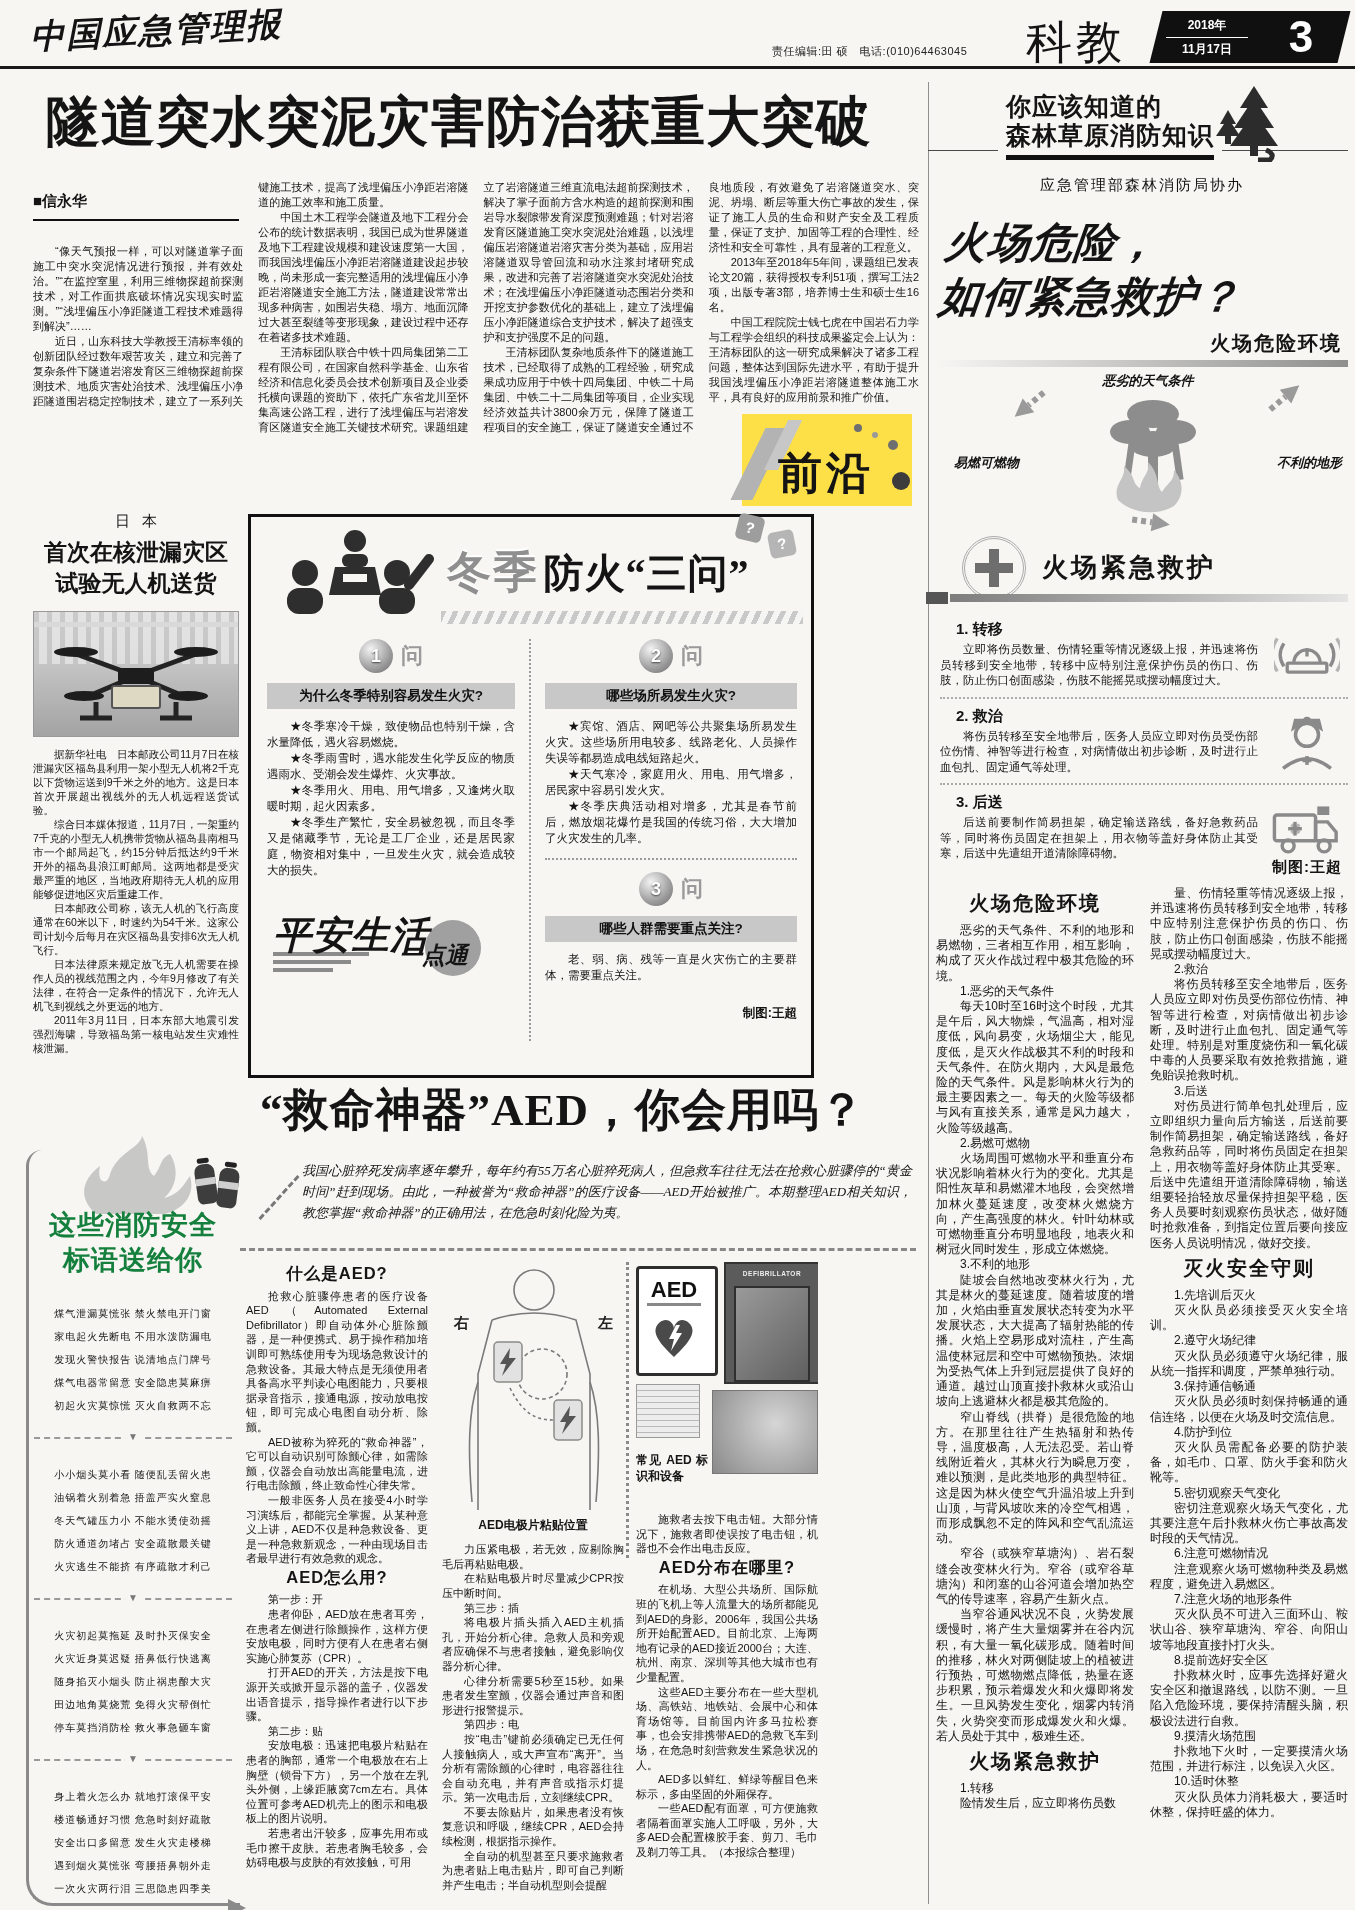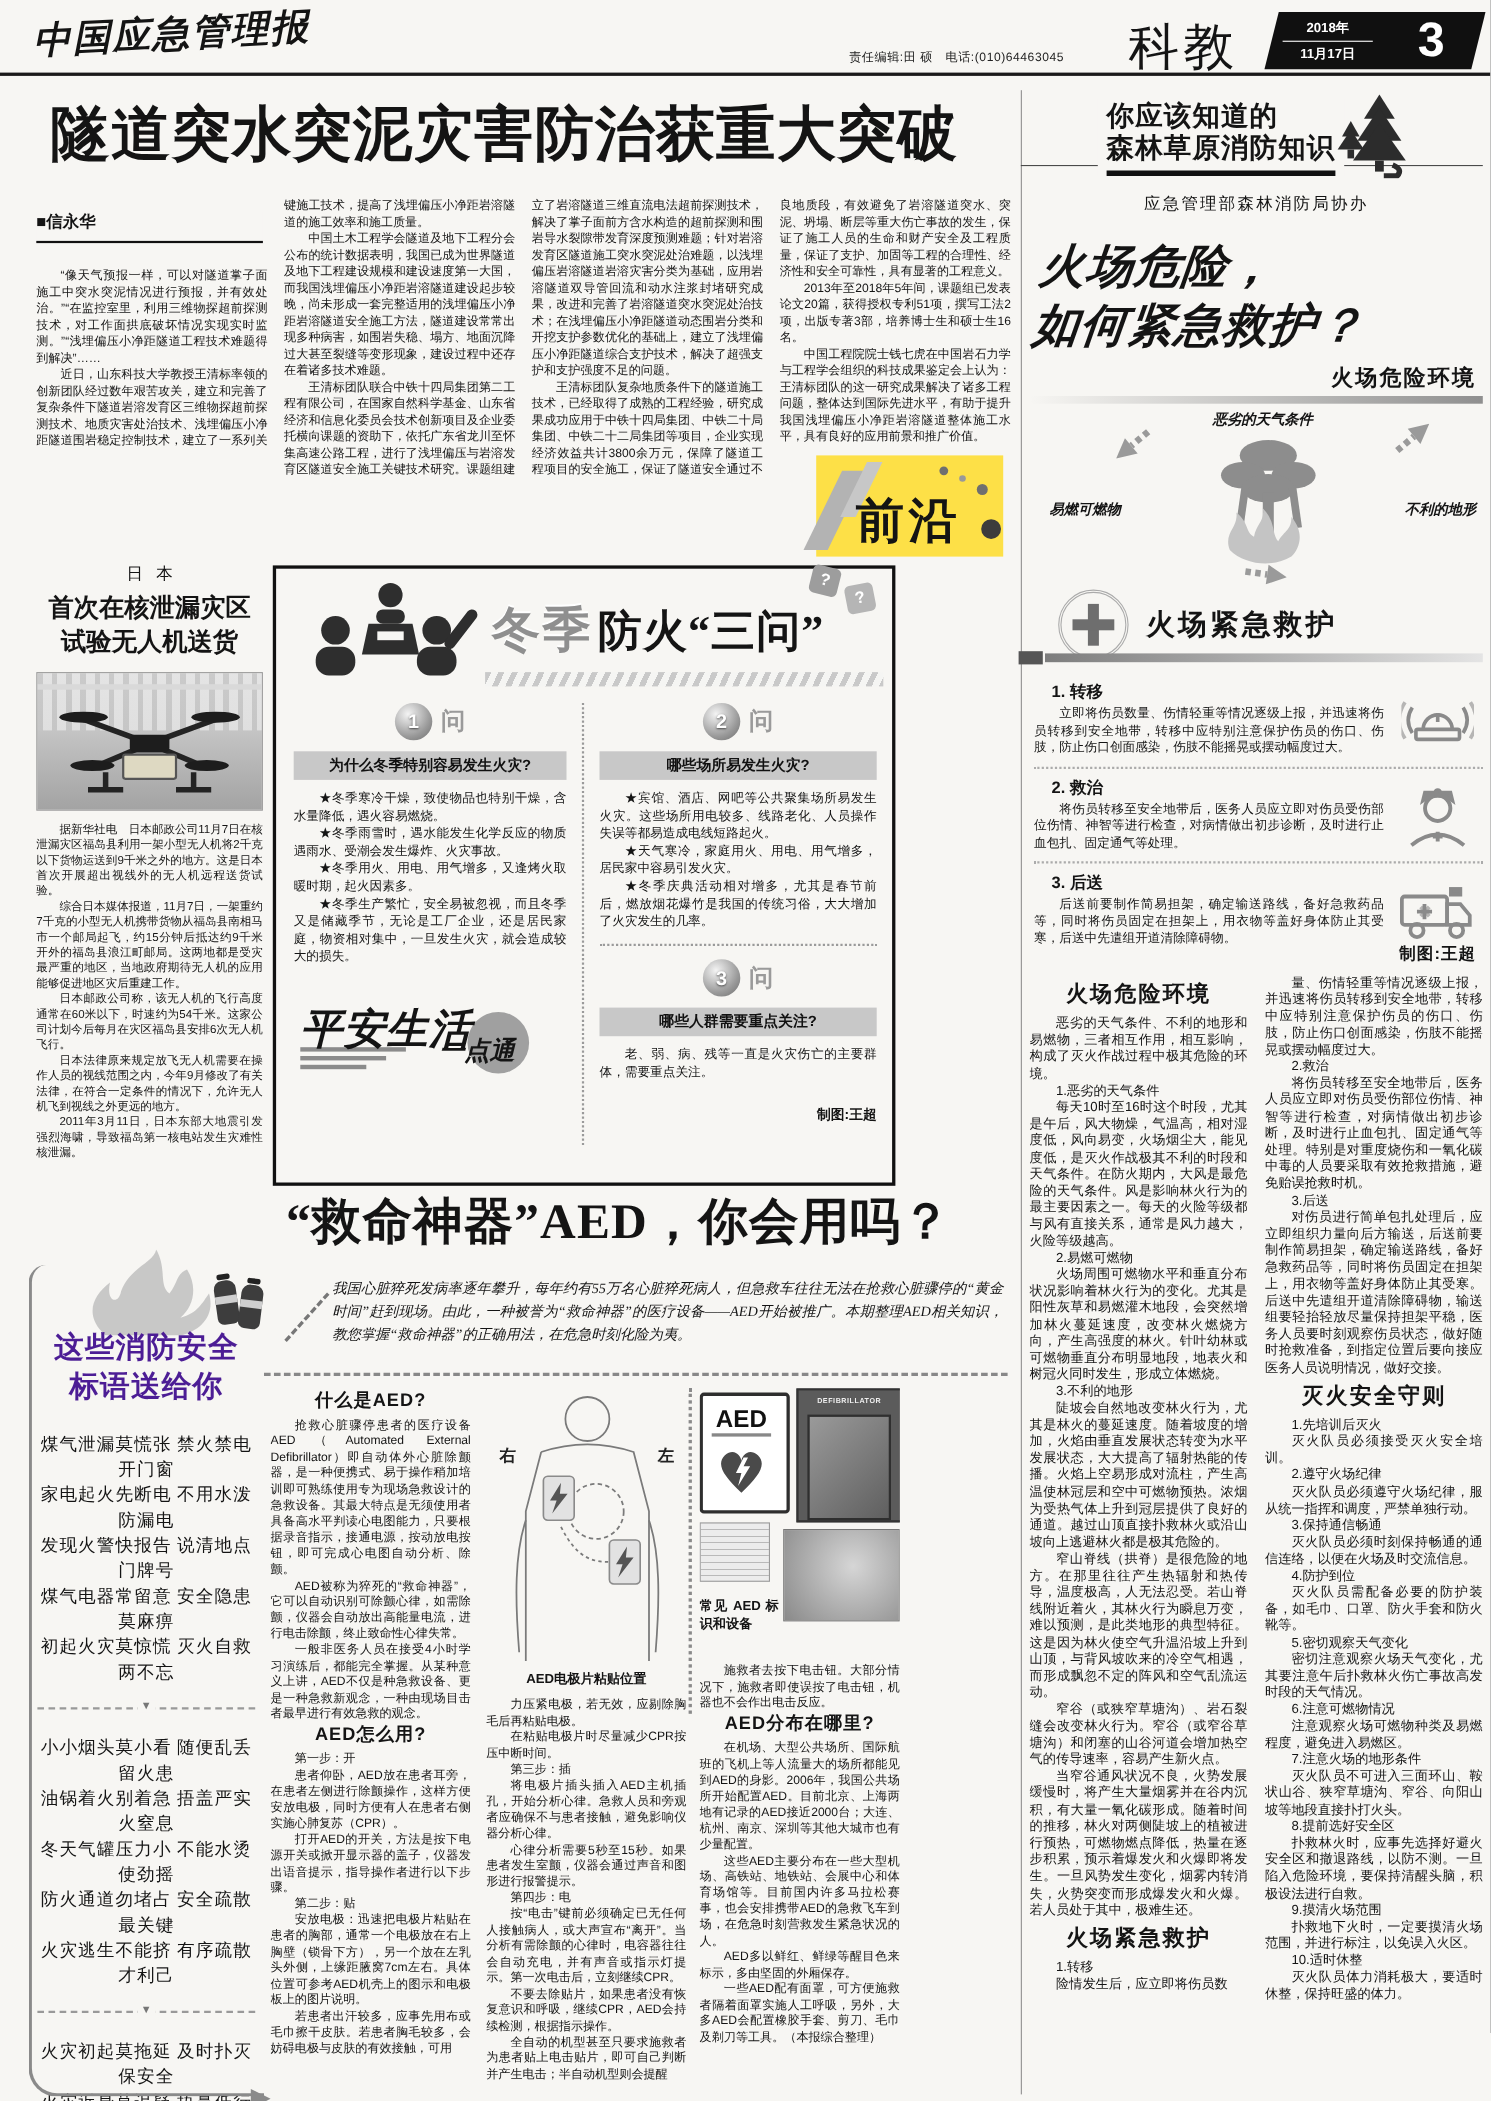--- a/index.html
+++ b/index.html
@@ -46,22 +46,22 @@
   
   .slogan-panel{left:26px;top:1150px;width:214px;height:756px;}
   .sp-border{position:absolute;inset:0;border-left:3px solid #8a8a8a;border-bottom:3px solid #8a8a8a;border-radius:16px 0 0 26px;}
   .sp-arrow{position:absolute;right:-6px;bottom:-11px;width:0;height:0;border-left:18px solid #8a8a8a;border-top:9px solid transparent;border-bottom:9px solid transparent;}
   .flame-svg{position:absolute;left:30px;top:-14px;}
   .ext{position:absolute;width:20px;height:40px;background:#3d3d3d;border-radius:8px 8px 6px 6px;}
   .ext::before{content:"";position:absolute;left:0;right:0;top:14px;height:7px;background:#cfcfcf;}
   .ext::after{content:"";position:absolute;left:4px;top:-6px;width:12px;height:5px;background:#222;border-radius:2px;}
   .ext1{right:24px;top:14px;transform:rotate(-8deg);}
   .ext2{right:2px;top:18px;transform:rotate(7deg);}
-  .slogan-title{position:relative;text-align:center;font-size:27px;font-weight:900;line-height:35px;color:#4c1d95;padding-top:58px;letter-spacing:1px;}
-  .slogan-block{margin:24px 8px 0;font-family:"Liberation Serif",serif;font-size:16px;line-height:23px;text-align:center;letter-spacing:1px;}
+  .slogan-title{position:relative;text-align:center;font-size:27px;font-weight:900;line-height:35px;color:#15803d;padding-top:58px;letter-spacing:1px;}
+  .slogan-block{margin:24px 8px 0;font-family:"Liberation Serif",serif;font-size:10px;line-height:23px;text-align:center;letter-spacing:1px;}
   .sep{margin:20px 8px 0;border-top:2px dashed #999;position:relative;height:0;}
   .sep::after{content:"▼";position:absolute;top:-8px;left:50%;transform:translateX(-50%);color:#777;font-size:10px;background:#f7f6f3;padding:0 3px;}
   
   .winter-box{left:248px;top:514px;width:560px;height:558px;border:3px solid #111;}
   .wb-people{position:absolute;left:24px;top:8px;}
   .wb-title{position:absolute;left:196px;top:26px;white-space:nowrap;}
   .wb-season{font-size:44px;font-weight:900;color:#8f8f8f;letter-spacing:2px;text-shadow:0 -2px 0 #fff;}
   .wb-main{font-size:40px;font-weight:900;font-family:"Liberation Serif",serif;letter-spacing:1px;}
   .die{position:absolute;width:26px;height:26px;background:#9d9d9d;border-radius:5px;color:#fff;font-weight:900;font-size:15px;text-align:center;line-height:26px;}
   .die1{right:48px;top:-2px;transform:rotate(14deg);}

